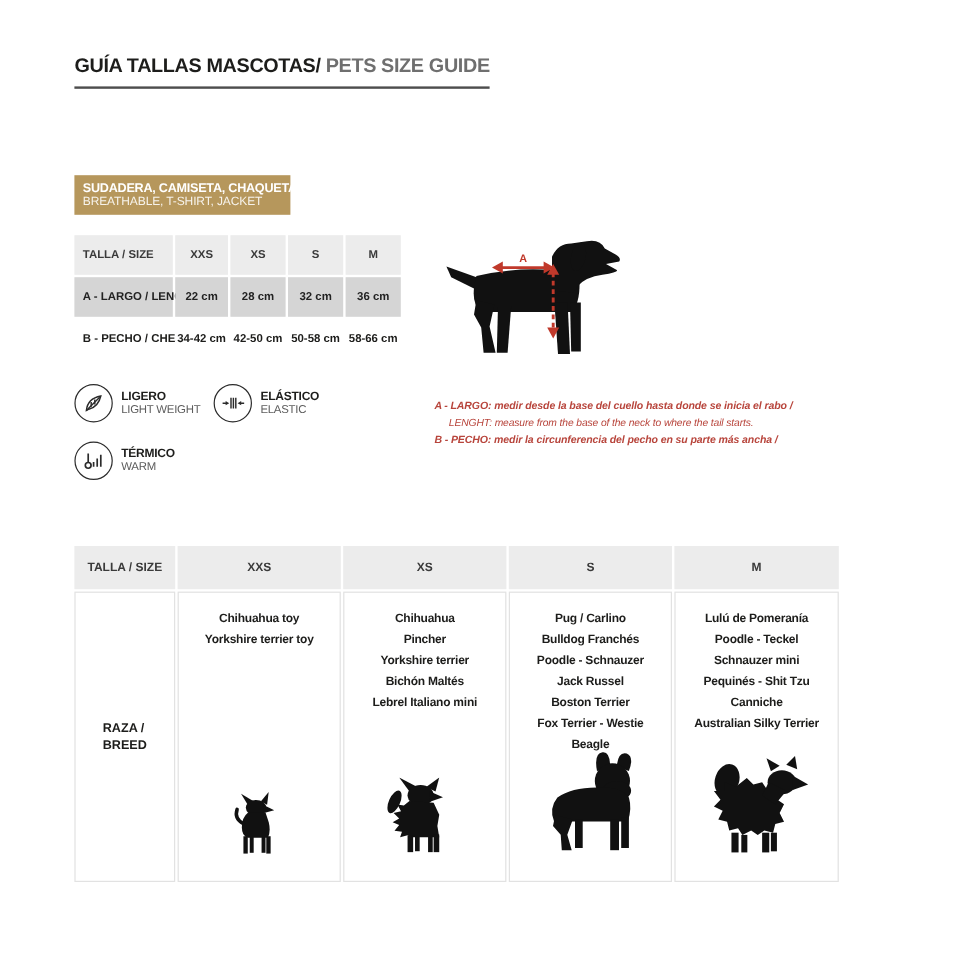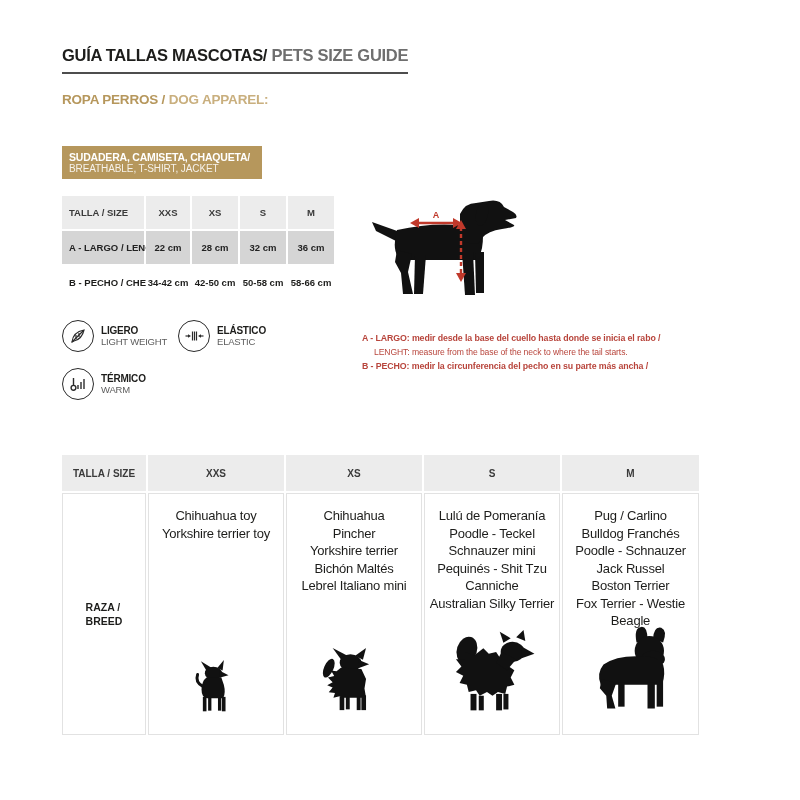--- a/index.html
+++ b/index.html
@@ -9,21 +9,21 @@
   
   .title-wrap{position:absolute;left:62px;top:46px;}
   .title{display:inline-block;font-size:16.5px;font-weight:bold;letter-spacing:-0.3px;
          padding-bottom:7px;border-bottom:2px solid #4d4d4d;white-space:nowrap;}
   .title .en{color:#6f6f6f;}
   .subtitle{position:absolute;left:62px;top:92px;font-size:13.5px;font-weight:bold;
             letter-spacing:-0.2px;color:#b6975c;white-space:nowrap;}
   .subtitle .en{color:#c9af7e;}
 
   
-  .gold-box{position:absolute;left:62px;top:146px;width:200px;background:#b6975c;color:#fff;
+  .gold-box{position:absolute;left:62px;top:146px;width:180px;background:#b6975c;color:#fff;
             padding:5px 7px;box-sizing:border-box;}
   .gold-box .l1{font-size:10.5px;font-weight:bold;letter-spacing:-0.2px;white-space:nowrap;}
   .gold-box .l2{font-size:10px;color:rgba(255,255,255,0.88);letter-spacing:-0.1px;white-space:nowrap;}
 
   
   .size-table{position:absolute;left:62px;top:196px;width:272px;display:grid;
               grid-template-columns:82px 44px 46px 46px 1fr;gap:2px;font-size:9.5px;}
   .size-table .cell{height:33px;display:flex;align-items:center;justify-content:center;
                     font-weight:bold;white-space:nowrap;}
   .size-table .lab{justify-content:flex-start;padding-left:7px;}
@@ -38,52 +38,49 @@
   .features{position:absolute;left:62px;top:320px;display:grid;
             grid-template-columns:116px auto;grid-row-gap:16px;}
   .feature{display:flex;align-items:center;}
   .feat-circle{width:30px;height:30px;border:1.5px solid #2b2b2b;border-radius:50%;
                display:flex;align-items:center;justify-content:center;flex:0 0 auto;}
   .feat-text{margin-left:7px;line-height:11.5px;}
   .feat-text .es{font-size:10px;font-weight:bold;letter-spacing:-0.2px;white-space:nowrap;}
   .feat-text .en{font-size:9.5px;color:#5c5c5c;letter-spacing:-0.2px;white-space:nowrap;}
 
   
-  .notes{position:absolute;left:362px;top:331px;color:#b8453c;line-height:14px;width:330px;}
+  .notes{position:absolute;left:362px;top:331px;color:#b8453c;line-height:14px;width:330px;font-style:italic;}
   .notes .b{font-size:8.8px;font-weight:bold;white-space:nowrap;letter-spacing:-0.1px;}
   .notes .n{font-size:8.6px;margin-left:12px;white-space:nowrap;letter-spacing:-0.1px;}
 
   
   .breed-table{position:absolute;left:62px;top:455px;width:637px;}
   .bt-head{display:grid;grid-template-columns:84px 136px 136px 136px 1fr;gap:2px;}
   .bt-head .cell{height:36px;background:#ececec;color:#3a3a3a;font-size:10px;font-weight:bold;
                  display:flex;align-items:center;justify-content:center;white-space:nowrap;}
   .bt-body{display:grid;grid-template-columns:84px 136px 136px 136px 1fr;gap:2px;margin-top:2px;}
   .bt-body .cell{height:242px;background:#fff;border:1px solid #e2e2e2;box-sizing:border-box;
                  position:relative;}
   .raza{display:flex;align-items:center;justify-content:center;text-align:left;
         font-size:10.5px;font-weight:bold;line-height:14px;white-space:pre-line;}
-  .breeds{padding-top:13px;text-align:center;font-size:13px;font-weight:normal;
+  .breeds{padding-top:13px;text-align:center;font-size:10px;font-weight:bold;
           line-height:17.5px;white-space:pre-line;letter-spacing:-0.2px;}
   .dogimg{position:absolute;left:50%;transform:translateX(-50%);bottom:20px;}
 </style>
 </head>
 <body>
 
 <div id="page">
 
   <div class="title-wrap">
     <div class="title">
       <span>GUÍA TALLAS MASCOTAS/</span><span class="en"> PETS SIZE GUIDE</span>
     </div>
   </div>
 
-  <div class="subtitle">
-    <span>ROPA PERROS /</span><span class="en"> DOG APPAREL:</span>
-  </div>
 
   <div class="gold-box">
     <div class="l1">SUDADERA, CAMISETA, CHAQUETA/</div>
     <div class="l2">BREATHABLE, T-SHIRT, JACKET</div>
   </div>
 
   <div class="size-table">
     <div class="cell hdr lab">TALLA / SIZE</div>
     <div class="cell hdr">XXS</div>
     <div class="cell hdr">XS</div>
@@ -230,20 +227,43 @@
             <ellipse cx="10" cy="26" rx="6" ry="13" transform="rotate(24 10 26)"></ellipse>
             <rect x="24" y="62" width="6" height="18"></rect>
               <rect x="32" y="63" width="5" height="16"></rect>
             <rect x="46" y="62" width="5" height="18"></rect>
               <rect x="52" y="61" width="6" height="19"></rect>
           </g>
         </svg>
       </div>
 
       <div class="cell">
+        <div class="breeds">Pug / Carlino
+Bulldog Franchés
+Poodle  -  Schnauzer
+Jack Russel
+Boston Terrier
+Fox Terrier  -  Westie
+Beagle</div>
+        <svg class="dogimg" width="92" height="88" viewBox="0 0 100 96">
+          <g fill="#111">
+            <path d="M56,18 Q53,2 61,1 Q68,0 68,15 Z"></path>
+              <path d="M74,14 Q75,0 83,2 Q90,5 85,18 Z"></path>
+            <circle cx="70" cy="27" r="16"></circle>
+              <ellipse cx="74" cy="36" rx="13" ry="9"></ellipse>
+            <path d="M20,42 Q12,52 17,64 L84,64 Q88,52 85,42 Q78,32 60,33 Q34,32 20,42 Z"></path>
+            <rect x="68" y="62" width="8" height="28"></rect>
+              <rect x="78" y="60" width="7" height="28"></rect>
+            <path d="M18,58 L34,62 L29,76 L33,90 L24,90 L23,76 L16,68 Z"></path>
+            <rect x="36" y="62" width="7" height="26"></rect>
+          </g>
+        </svg>
+      </div>
+
+      <div class="cell">
         <div class="breeds">Lulú de Pomeranía
 Poodle  -  Teckel
 Schnauzer mini
 Pequinés  -  Shit Tzu
 Canniche
 Australian Silky Terrier</div>
         <svg class="dogimg" width="88" height="84" viewBox="0 0 95 92">
           <g fill="#111">
             <ellipse cx="20" cy="22" rx="11" ry="15" transform="rotate(18 20 22)"></ellipse>
             <path d="M38,20 L44,26 L52,24 L56,30 L64,32 L66,40 L72,44 L68,52 L72,60 L64,62 L62,70 L54,68 L48,72 L42,68 L34,72 L30,66 L22,68 L20,60 L12,58 L16,50 L8,46 L14,40 L8,32 L18,32 L18,24 L28,28 Z"></path>
@@ -252,39 +272,16 @@
               <polygon points="74,8 82,0 84,12"></polygon>
             <polygon points="80,18 94,26 80,31"></polygon>
             <path d="M58,24 L74,32 L64,44 L52,36 Z"></path>
             <rect x="24" y="70" width="6.5" height="18"></rect>
               <rect x="33" y="72" width="5.5" height="16"></rect>
             <rect x="52" y="70" width="6.5" height="18"></rect>
               <rect x="60" y="70" width="5.5" height="17"></rect>
           </g>
         </svg>
       </div>
-
-      <div class="cell">
-        <div class="breeds">Pug / Carlino
-Bulldog Franchés
-Poodle  -  Schnauzer
-Jack Russel
-Boston Terrier
-Fox Terrier  -  Westie
-Beagle</div>
-        <svg class="dogimg" width="92" height="88" viewBox="0 0 100 96">
-          <g fill="#111">
-            <path d="M56,18 Q53,2 61,1 Q68,0 68,15 Z"></path>
-              <path d="M74,14 Q75,0 83,2 Q90,5 85,18 Z"></path>
-            <circle cx="70" cy="27" r="16"></circle>
-              <ellipse cx="74" cy="36" rx="13" ry="9"></ellipse>
-            <path d="M20,42 Q12,52 17,64 L84,64 Q88,52 85,42 Q78,32 60,33 Q34,32 20,42 Z"></path>
-            <rect x="68" y="62" width="8" height="28"></rect>
-              <rect x="78" y="60" width="7" height="28"></rect>
-            <path d="M18,58 L34,62 L29,76 L33,90 L24,90 L23,76 L16,68 Z"></path>
-            <rect x="36" y="62" width="7" height="26"></rect>
-          </g>
-        </svg>
-      </div>
     </div>
   </div>
 
 </div>
 
 </body></html>

